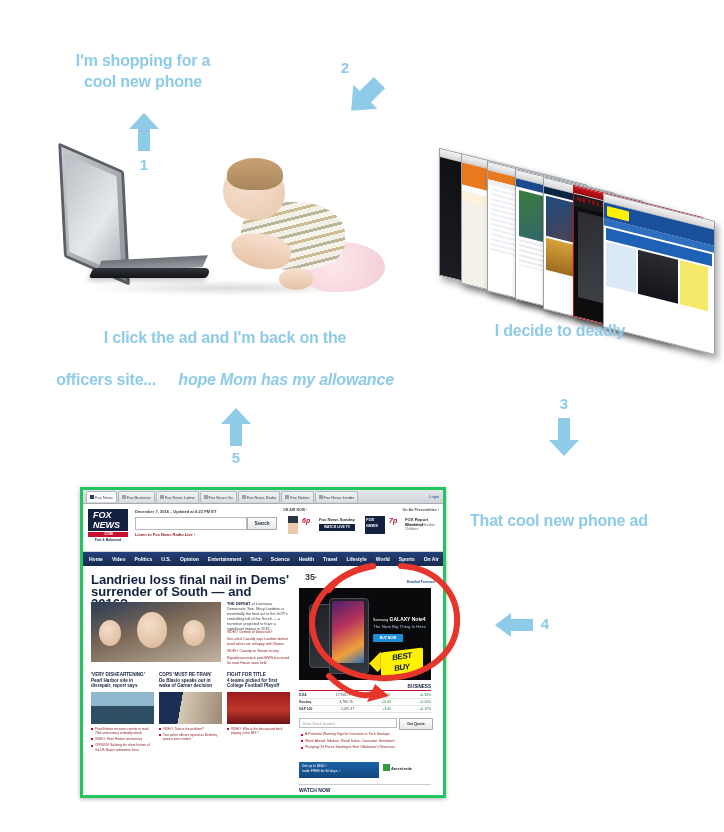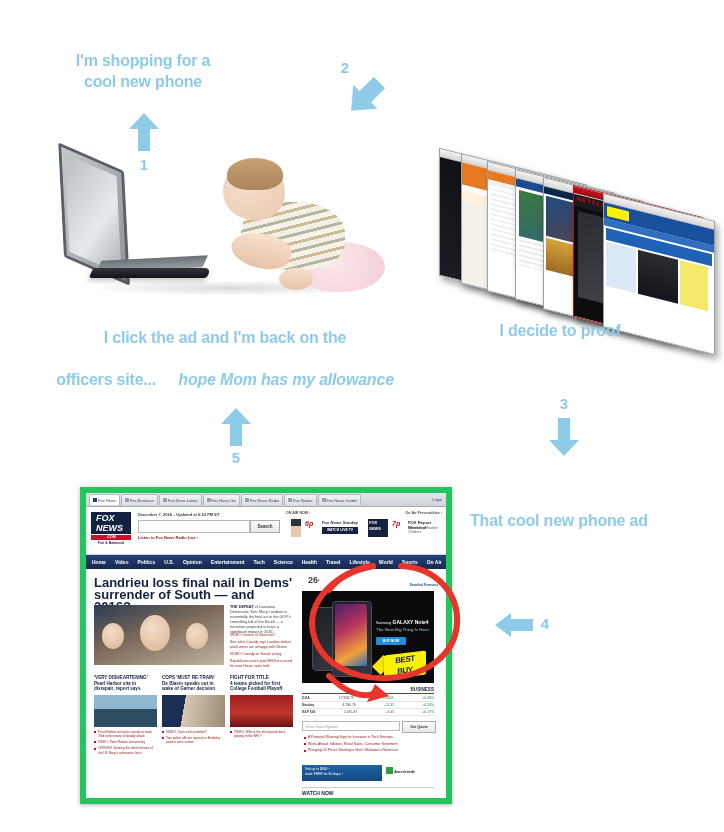--- a/index.html
+++ b/index.html
@@ -145,21 +145,21 @@
     border-bottom: 1px solid #bdbdbd;
   }
   .win .body { position: absolute; left: 0; right: 0; top: 8px; bottom: 0; }
 
   
   .fox {
     position: absolute;
     left: 80px; top: 487px;
     width: 360px; height: 305px;
     background: #fff;
-    border: 6px solid #22c55e;
+    border: 3px solid #22c55e;
     box-shadow: 0 1px 4px rgba(0,0,0,.3);
     overflow: hidden;
     font-family: "Liberation Sans", sans-serif;
   }
   .fox-tabbar {
     display: flex;
     align-items: center;
     height: 13px;
     background: linear-gradient(#e4e6e9, #cfd3d8);
     border-bottom: 1px solid #a9adb3;
@@ -505,21 +505,21 @@
         <div style="margin:2px;height:12px;background:#1d62b5;"></div>
         <div style="display:flex;gap:2px;margin:2px;">
           <div style="width:30px;height:44px;background:#dbe8f5;"></div>
           <div style="width:40px;height:44px;background:linear-gradient(#2a2c31,#14151a);"></div>
           <div style="width:28px;height:44px;background:#f5e96a;"></div>
         </div>
       </div>
     </div>
   </div>
 
-  <div class="abs caption" style="left:455px; top:320px; width:210px;">I decide to proof</div>
+  <div class="abs caption" style="left:455px; top:320px; width:210px;">I decide to deadly</div>
 
   <div class="abs caption" style="left:55px; top:327px; width:340px;">I click the ad and I'm back on the</div>
   <div class="abs caption" style="left:55px; top:348px; width:340px;">
     <span>officers site... </span><span class="ital">hope Mom has my allowance</span>
   </div>
 
   <div class="abs stepnum" style="left:548px; top:396px; width:32px;">3</div>
   <div class="abs arrow" style="left:548px; top:418px;">
     <svg width="32" height="38" viewBox="0 0 32 38" aria-hidden="true">
       <polygon points="16,38 31,22 22,22 22,0 10,0 10,22 1,22" fill="#8ecbe8"></polygon>
@@ -636,21 +636,21 @@
       </div>
 
       <div class="lede-links">
         <div>VIDEO: Demise of Dixiecrats?</div>
         <div>Sen.-elect Cassidy says Landrieu defeat proof voters are unhappy with Obama</div>
         <div>VIDEO: Cassidy on Senate victory</div>
         <div>Republicans match post-WWII-era record for most House seats held</div>
       </div>
 
       <div class="wx">
-        <span>26</span><small>º</small>
+        <span>35</span><small>º</small>
       </div>
       <div class="wx-fc">Detailed Forecast ›</div>
 
       <div class="ad">
         <div class="phone1"></div>
         <div class="phone2"></div>
         <div class="screen"></div>
         <div class="adtitle">
           <span class="small">Samsung</span>
           <span>GALAXY Note4</span>

